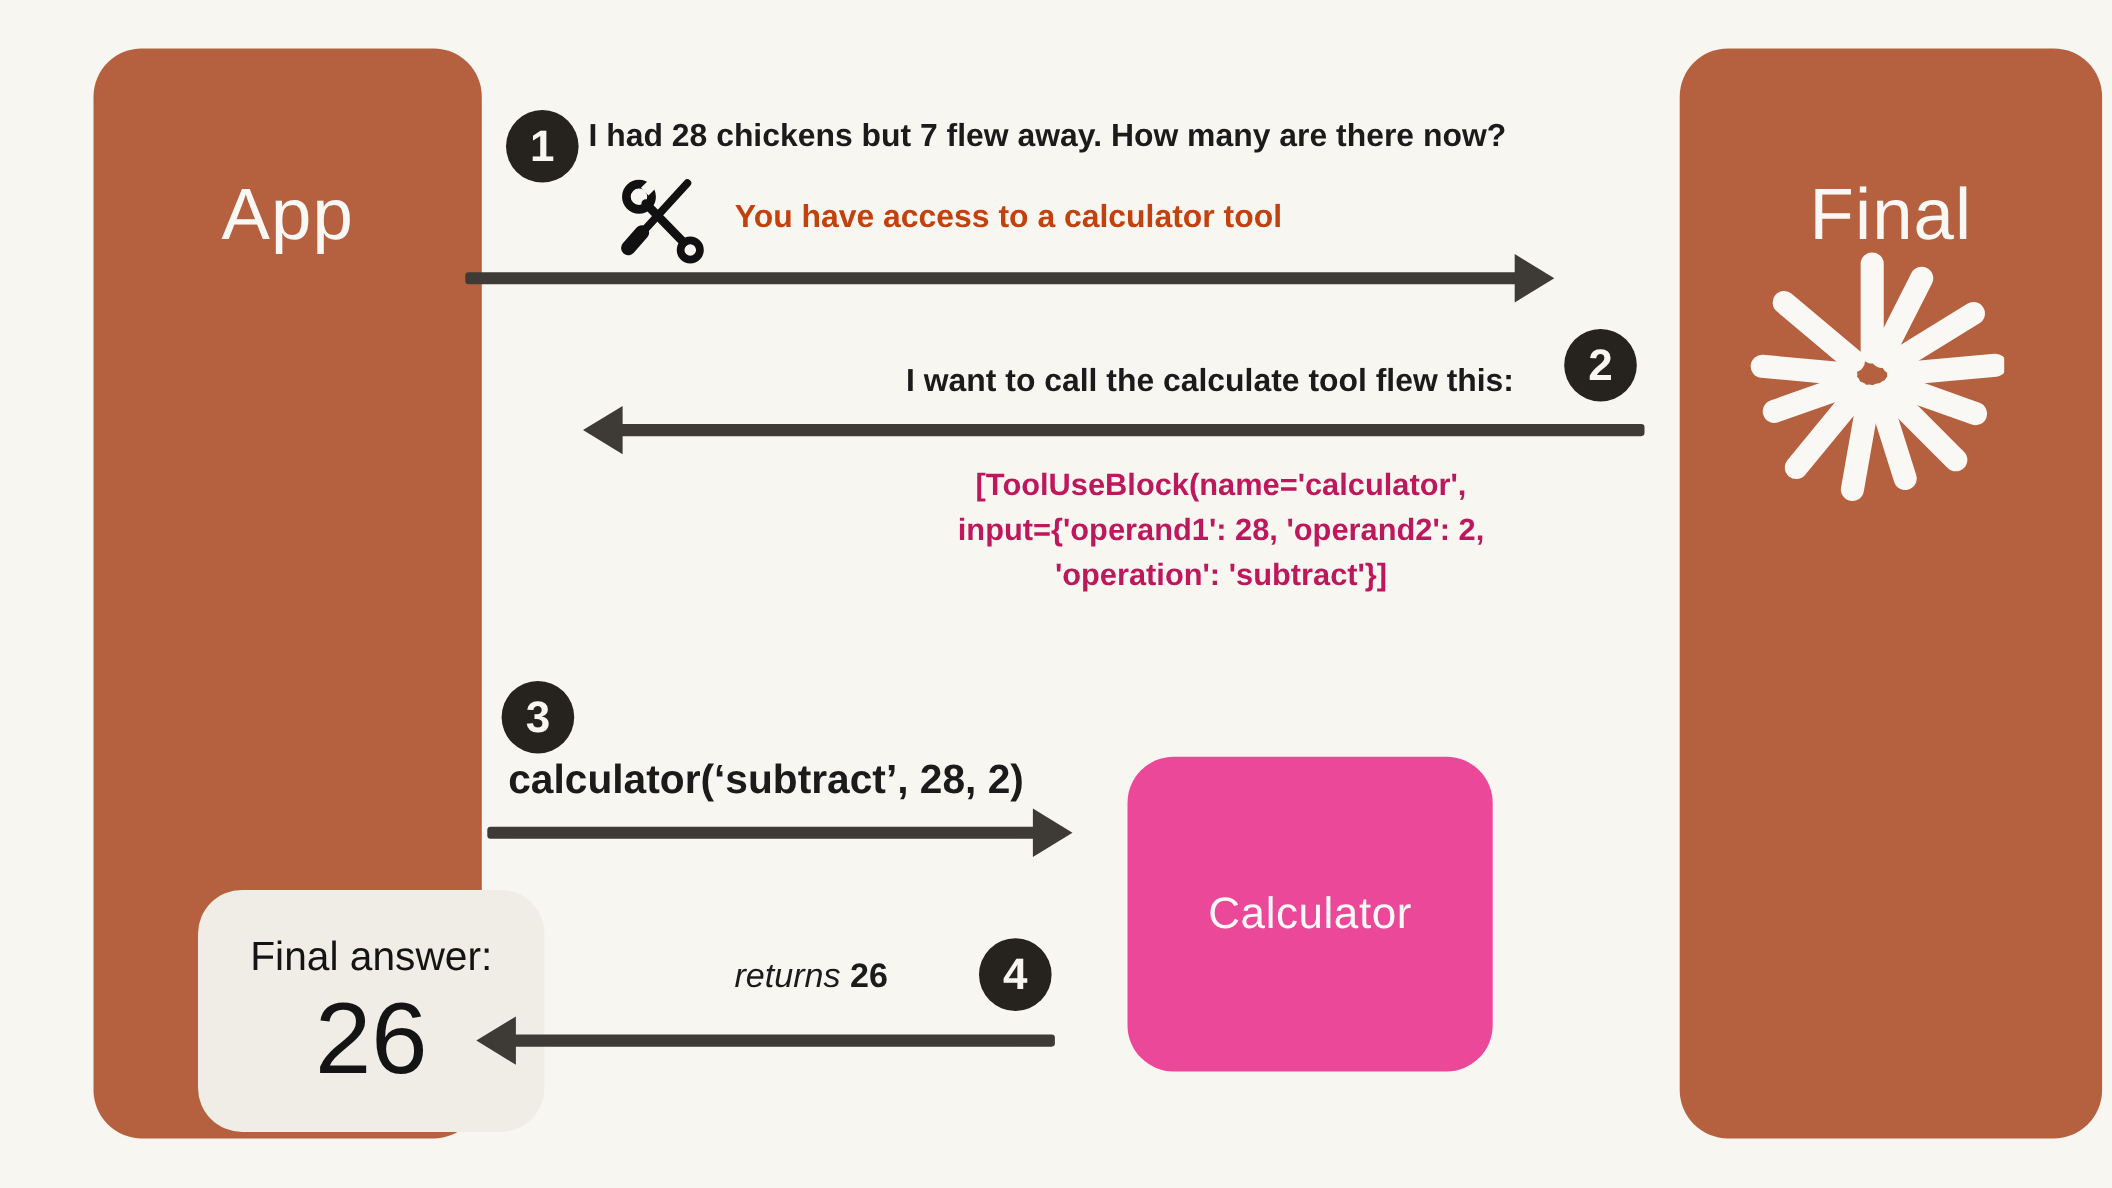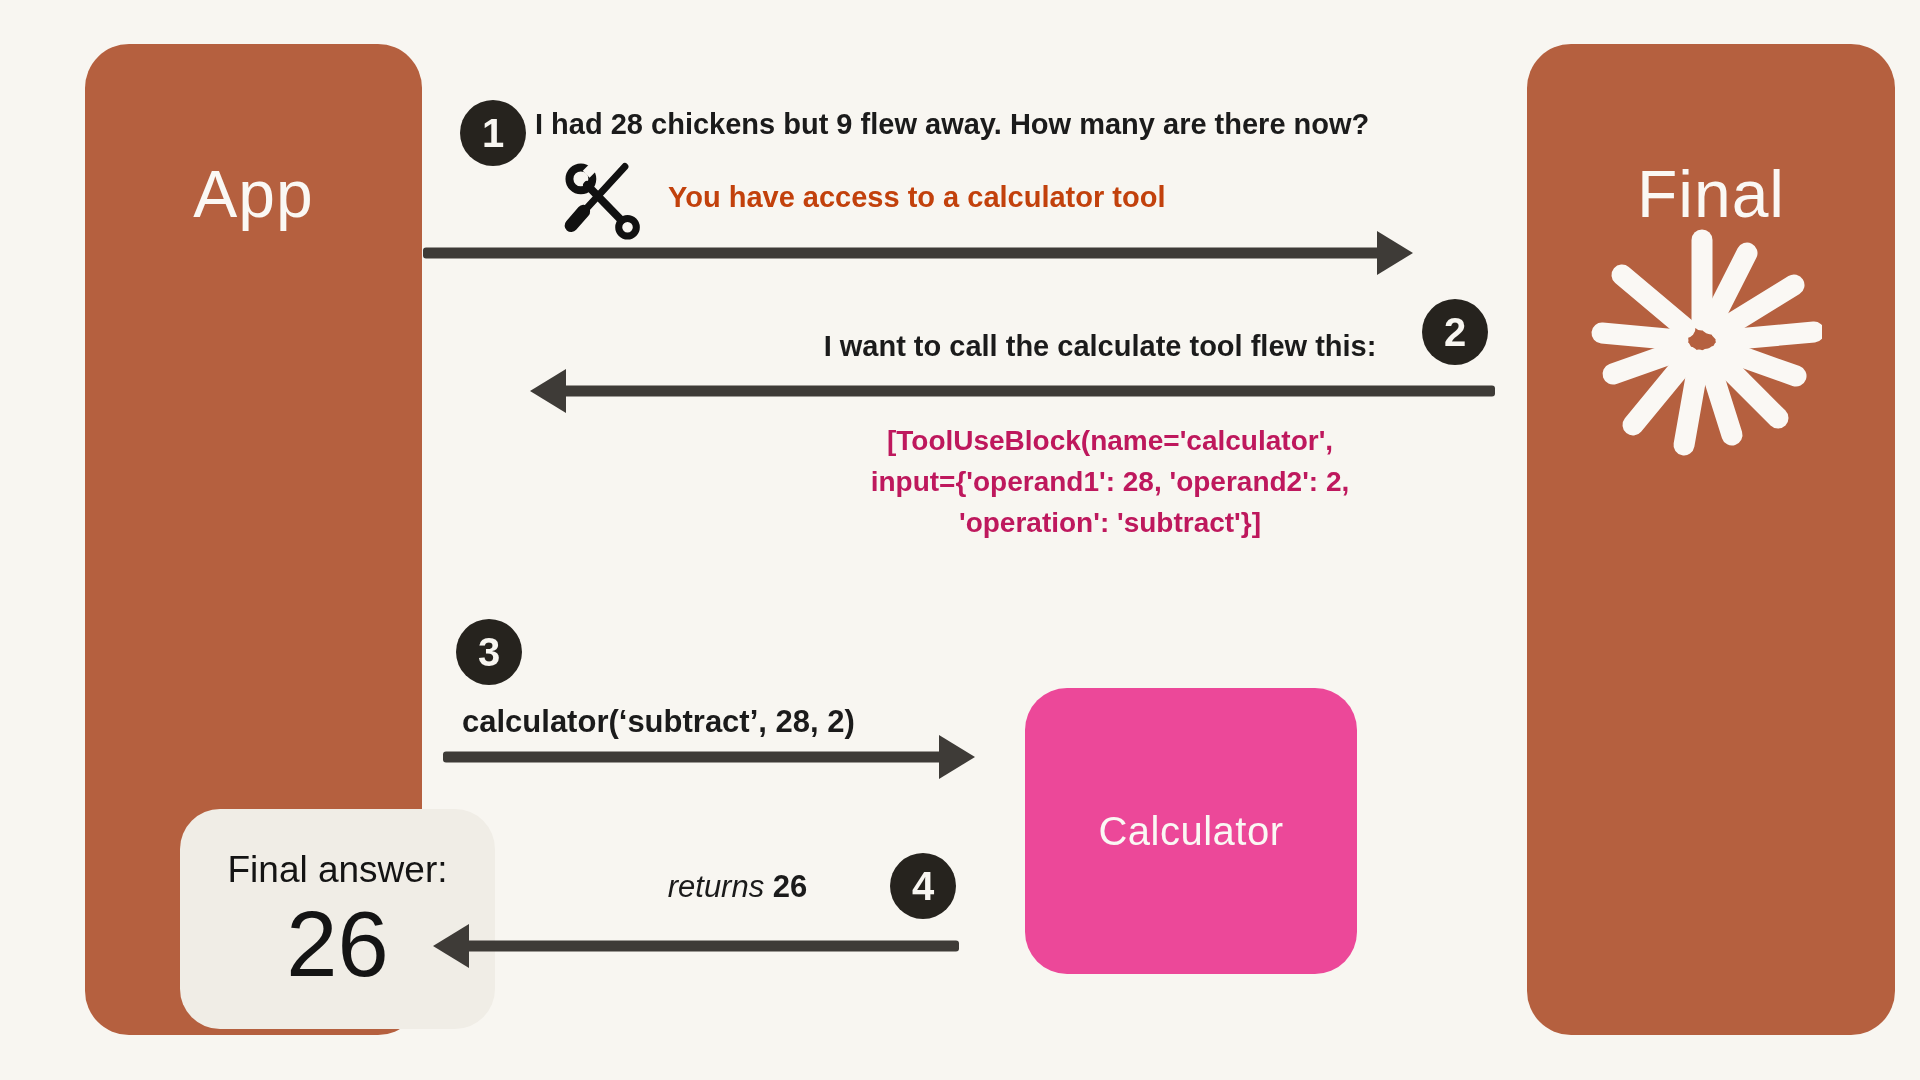--- a/index.html
+++ b/index.html
@@ -8,21 +8,21 @@
     background:#f8f6f1;
     font-family:"Liberation Sans","DejaVu Sans",sans-serif;
     color:#191919;
     overflow:hidden;
   }
   #stage { position:relative; width:1920px; height:1080px; }
 
   
   .pillar {
     position:absolute; top:44px; height:991px;
-    background:#b5603f; border-radius:44px;
+    background:#b5603f; border-radius:44px;padding-left:16px;
   }
   #app-pillar   { left:85px;   width:337px; }
   #model-pillar { left:1527px; width:368px; }
   .pillar-title {
     position:absolute; top:112px; left:0; width:100%;
     text-align:center; color:#faf8f4;
     font-size:66px; font-weight:500; letter-spacing:1px;
   }
 
   
@@ -61,21 +61,21 @@
   
   .msg { position:absolute; font-size:29px; font-weight:600; color:#1b1b1b; white-space:nowrap; }
   #msg-1      { left:535px; top:108px; }
   #sys-note   { left:668px; top:181px; color:#c2410c; }
   #msg-2      { left:760px; top:330px; width:680px; text-align:center; }
   #code-block {
     position:absolute; left:850px; top:420px; width:520px;
     text-align:center; color:#be185d;
     font-size:28px; font-weight:600; line-height:41px; white-space:nowrap;
   }
-  #msg-3      { left:462px; top:704px; font-size:31px; }
+  #msg-3      { left:462px; top:688px; font-size:37px; }
   #msg-4      { left:600px; top:869px; width:275px; text-align:center; font-size:31px; }
   #msg-4 .returns-word { font-style:italic; font-weight:500; }
   #msg-4 .returns-value { font-weight:800; }
 
   
   .arrow { position:absolute; height:44px; }
   .arrow .shaft {
     position:absolute; top:50%; transform:translateY(-50%);
     height:11px; background:#3e3b37; border-radius:3px;
   }
@@ -131,21 +131,21 @@
 
   <div id="calc-box">
     <div>Calculator</div>
   </div>
 
   <div class="step-badge" id="badge-1">1</div>
   <div class="step-badge" id="badge-2">2</div>
   <div class="step-badge" id="badge-3">3</div>
   <div class="step-badge" id="badge-4">4</div>
 
-  <div class="msg" id="msg-1">I had 28 chickens but 9 flew away. How many are there now?</div>
+  <div class="msg" id="msg-1">I had 28 chickens but 7 flew away. How many are there now?</div>
   <svg id="tools-icon" width="88" height="88" viewBox="0 0 100 100">
     <g stroke="#111" fill="none">
 
       <circle cx="26" cy="26" r="13" stroke-width="9"></circle>
       <rect x="21" y="-4" width="11" height="22" fill="#f8f6f1" stroke="none" transform="rotate(45 26 26)"></rect>
       <line x1="33" y1="33" x2="72" y2="73" stroke-width="9" stroke-linecap="round"></line>
       <circle cx="79" cy="81" r="10" stroke-width="8"></circle>
 
       <line x1="76" y1="12" x2="33" y2="59" stroke-width="8" stroke-linecap="round"></line>
       <line x1="29" y1="63" x2="15" y2="79" stroke-width="15" stroke-linecap="round"></line>

